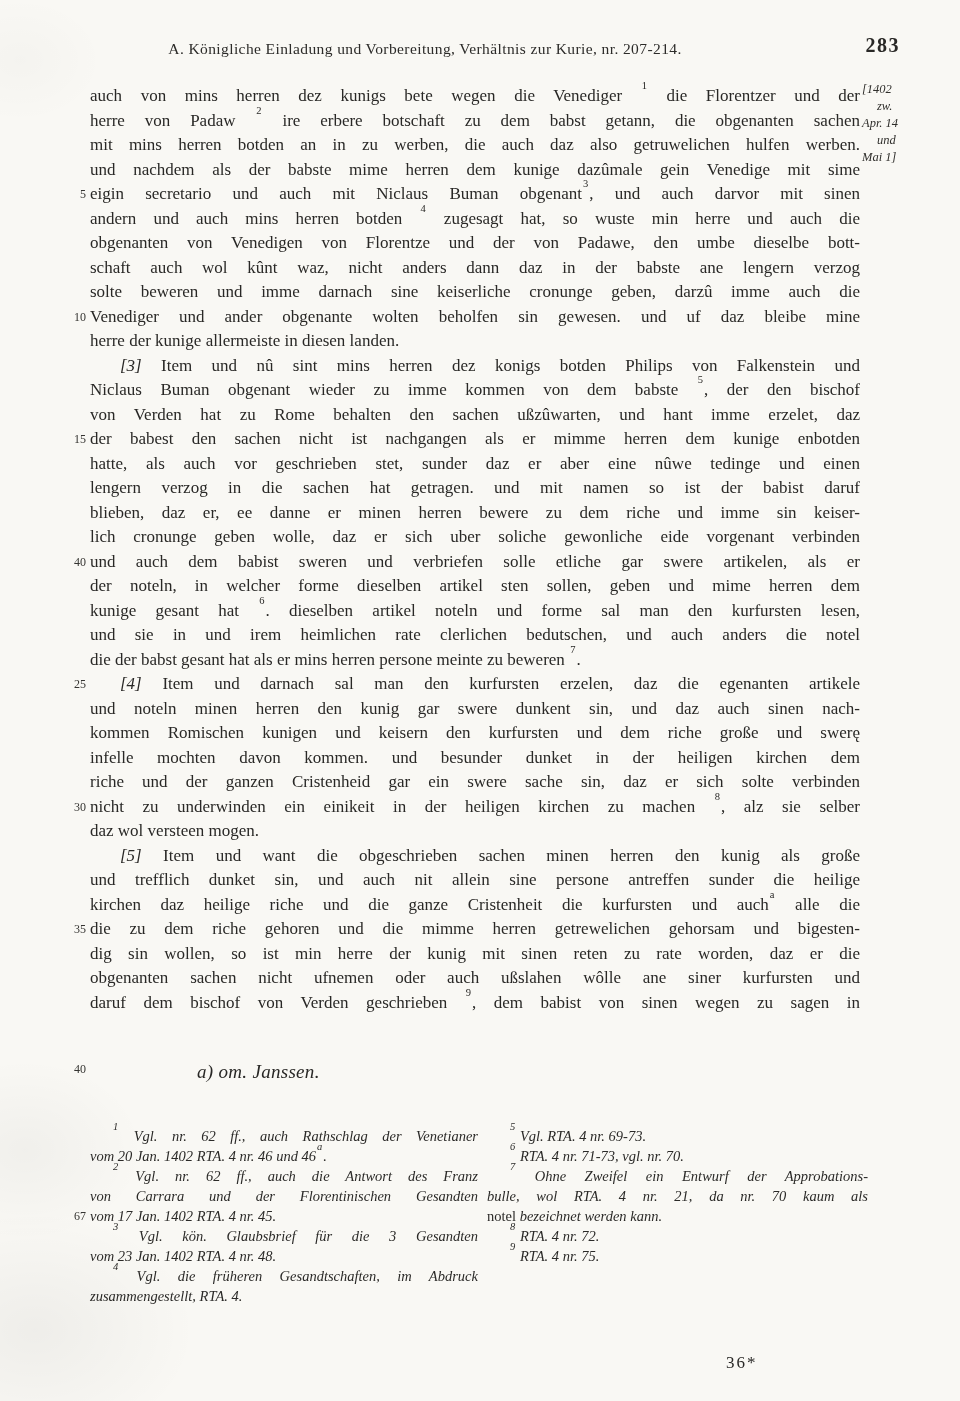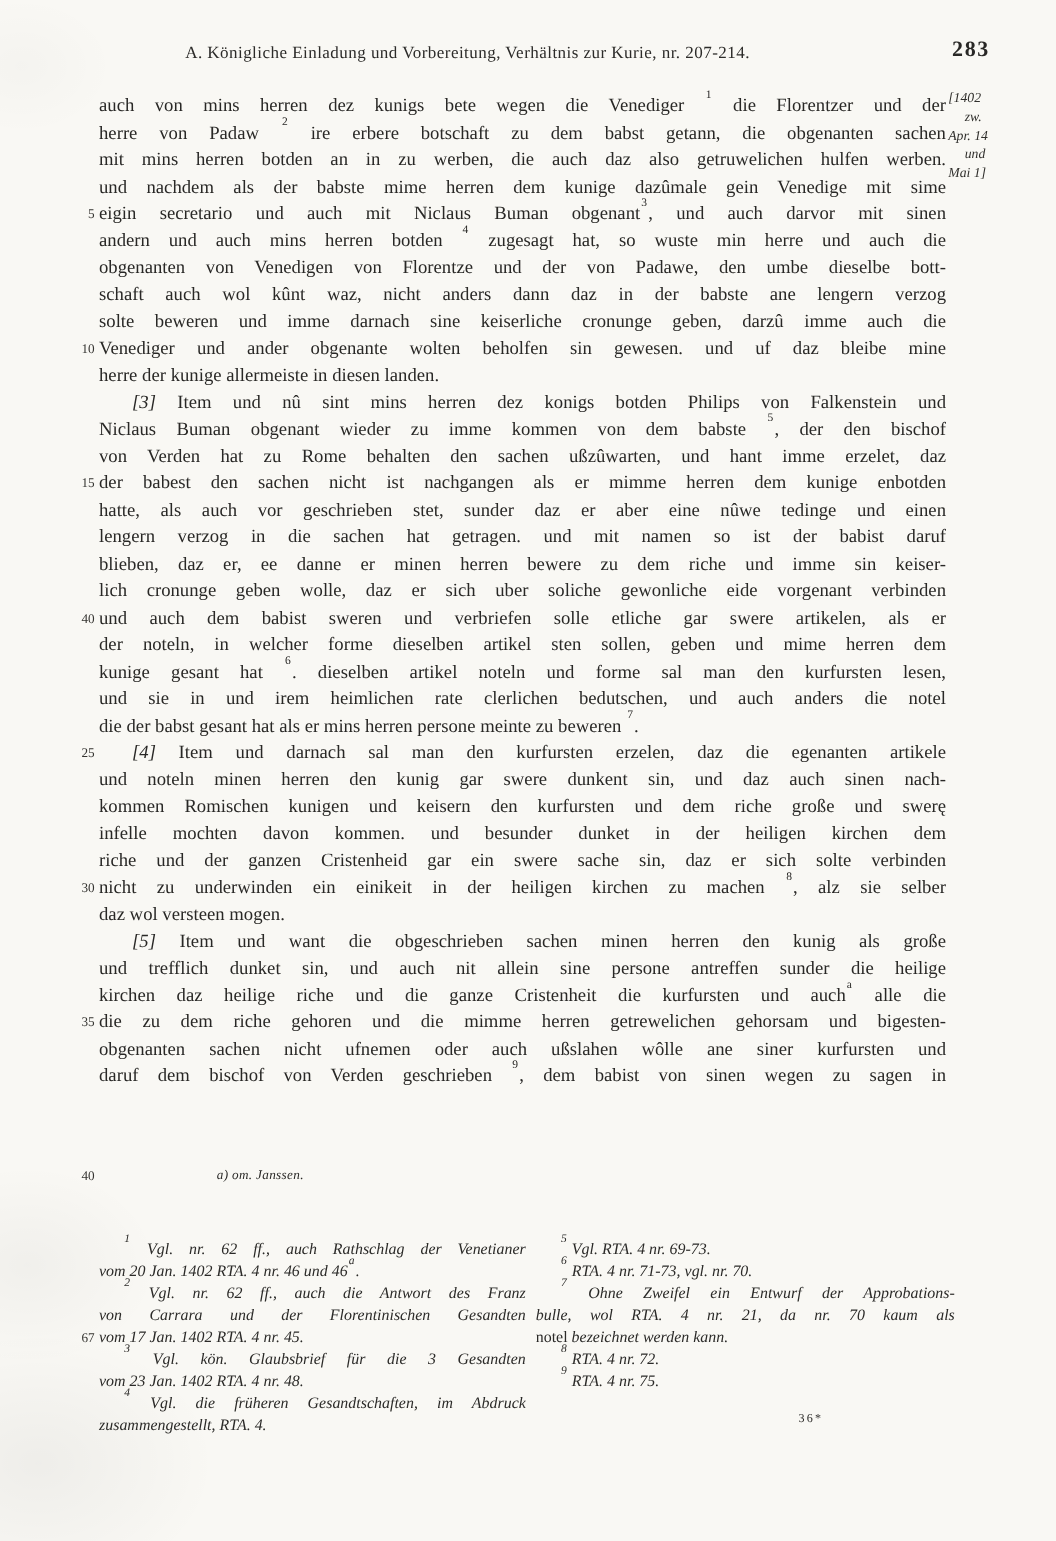--- a/index.html
+++ b/index.html
@@ -45,38 +45,38 @@
     font-size:12px;color:#353431;
   }
   .margin-note{
     position:absolute;left:862px;top:81px;width:70px;
     font-style:italic;font-size:12.5px;color:#302f2c;
   }
   .margin-note .mline{height:17px;line-height:17px;}
   .margin-note .mline.pad{padding-left:15px;}
   .apparatus-note{
     position:absolute;left:197px;top:1061px;
-    font-style:italic;font-size:12px;letter-spacing:.3px;
+    font-style:italic;font-size:19px;letter-spacing:.3px;
   }
   .fn-col{
     position:absolute;top:1126px;
     font-size:14.5px;font-style:italic;color:#2b2a28;
   }
   .fn-left{left:90px;width:388px;font-family:Liberation Serif, serif;}
   .fn-right{left:487px;width:381px;}
   .fn-line{
     height:20px;line-height:20px;
     text-align:justify;text-align-last:justify;
   }
   .fn-line.first{text-indent:22px;}
   .fn-line.end{text-align:left;text-align-last:left;}
   .fn-line i{font-style:normal;}
   .signature-mark{
-    position:absolute;left:726px;top:1284px;
-    font-size:11px;letter-spacing:2px;
+    position:absolute;left:726px;top:1353px;
+    font-size:17px;letter-spacing:2px;
   }
 </style>
 </head>
 <body>
 
 <div class="page">
 
   <div class="running-header">A. Königliche Einladung und Vorbereitung, Verhältnis zur Kurie, nr. 207-214.</div>
   <div class="page-number">283</div>
 
@@ -117,20 +117,21 @@
       <div class="line">und noteln minen herren den kunig gar swere dunkent sin, und daz auch sinen nach-</div>
       <div class="line">kommen Romischen kunigen und keisern den kurfursten und dem riche große und swerę</div>
       <div class="line">infelle mochten davon kommen. und besunder dunket in der heiligen kirchen dem</div>
       <div class="line">riche und der ganzen Cristenheid gar ein swere sache sin, daz er sich solte verbinden</div>
       <div class="line">nicht zu underwinden ein einikeit in der heiligen kirchen zu machen <sup>8</sup>, alz sie selber</div>
       <div class="line para-end">daz wol versteen mogen.</div>
       <div class="line indent"><i>[5]</i> Item und want die obgeschrieben sachen minen herren den kunig als große</div>
       <div class="line">und trefflich dunket sin, und auch nit allein sine persone antreffen sunder die heilige</div>
       <div class="line">kirchen daz heilige riche und die ganze Cristenheit die kurfursten und auch<sup>a</sup> alle die</div>
       <div class="line">die zu dem riche gehoren und die mimme herren getrewelichen gehorsam und bigesten-</div>
+      <div class="line">dig sin wollen, so ist min herre der kunig mit sinen reten zu rate worden, daz er die</div>
       <div class="line">obgenanten sachen nicht ufnemen oder auch ußslahen wôlle ane siner kurfursten und</div>
       <div class="line">daruf dem bischof von Verden geschrieben <sup>9</sup>, dem babist von sinen wegen zu sagen in</div>
     </div>
 
   <div class="apparatus-note">a) om. Janssen.</div>
 
   <div class="fn-col fn-left" id="fn-left">
       <div class="fn-line first"><sup>1</sup> Vgl. nr. 62 ff., auch Rathschlag der Venetianer</div>
       <div class="fn-line end">vom 20 Jan. 1402 RTA. 4 nr. 46 und 46<sup>a</sup>.</div>
       <div class="fn-line first"><sup>2</sup> Vgl. nr. 62 ff., auch die Antwort des Franz</div>

